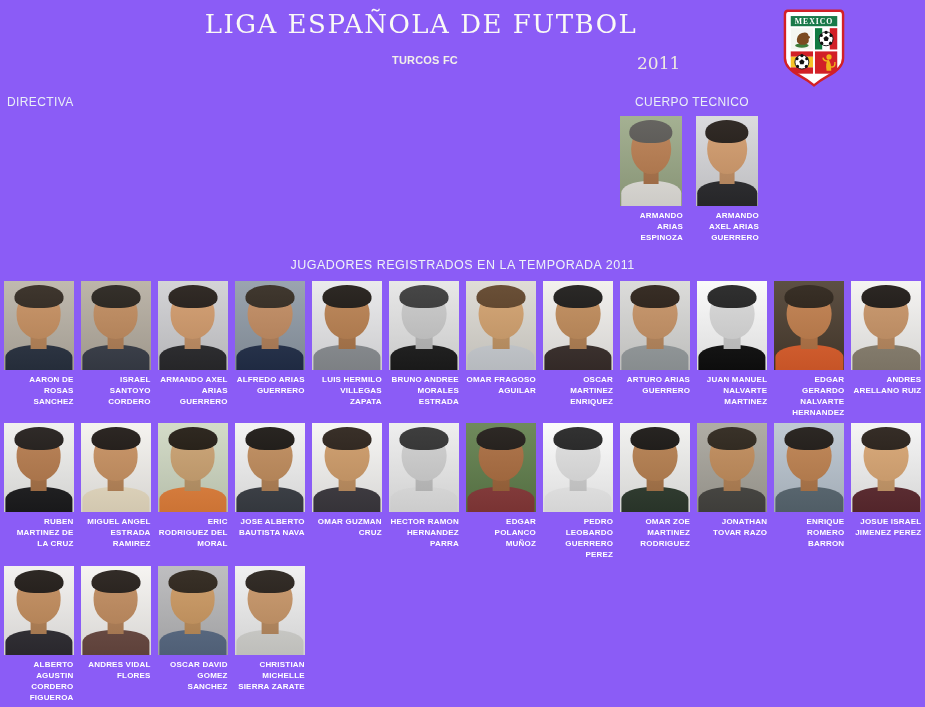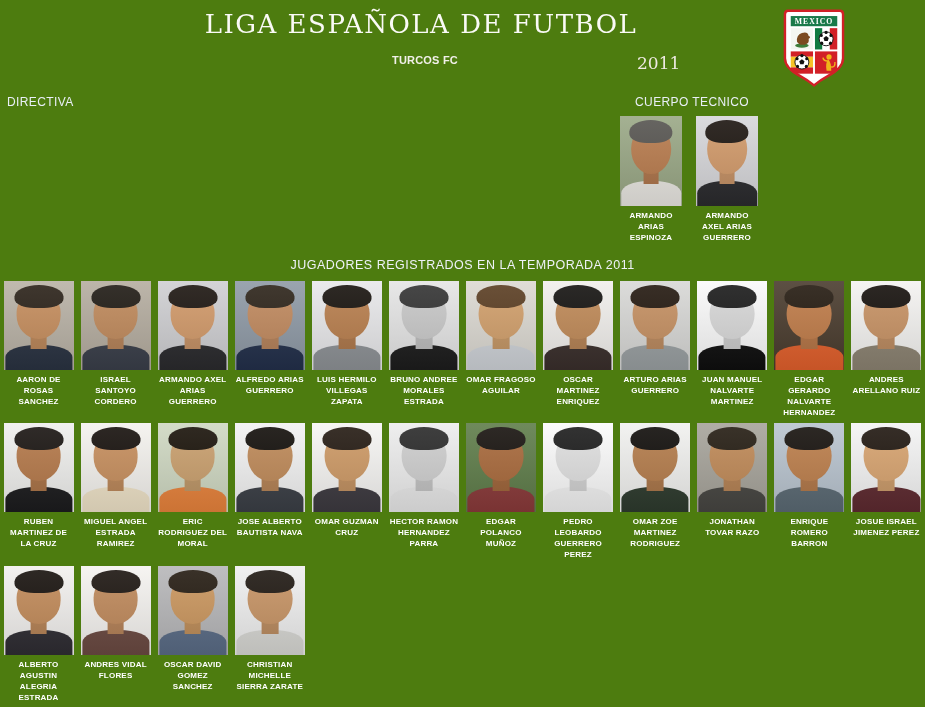--- a/index.html
+++ b/index.html
@@ -1,18 +1,18 @@
 <!DOCTYPE html>
 <html><head>
 <meta charset="utf-8">
 <style>
   html,body { margin:0; padding:0; background:#1e63ae; }
   .page {
     position:relative; width:925px; height:707px; overflow:hidden;
-    background:#4d7c0f; color:#ffffff;
+    background:#8b5cf6; color:#ffffff;
     font-family:"Liberation Sans", sans-serif;
   }
   .page-title {
     position:absolute; top:9px; left:0; right:83px; text-align:center;
     font-family:"DejaVu Serif", serif; font-size:26px; letter-spacing:1.5px;
     color:#fafaf6; white-space:nowrap;
   }
   .club-name {
     position:absolute; top:54px; left:0; right:75px; text-align:center;
     font-size:11px; font-weight:bold; letter-spacing:.2px; color:#f2f0ea;
@@ -39,21 +39,21 @@
   .staff-card .caption { width:64px; }
 
   .player-row { position:absolute; left:0; display:flex; }
   .row-0 { top:281px; } .row-1 { top:423px; } .row-2 { top:566px; }
   .player-card { width:77.08px; display:flex; flex-direction:column; align-items:center; }
   .player-card .photo { width:70px; height:89px; }
   .player-card .caption { width:70px; }
 
   .caption {
     margin-top:4px; font-size:8px; font-weight:bold; line-height:11px;
-    text-align:center; letter-spacing:.2px; color:#ffffff;
+    text-align:right; letter-spacing:.2px; color:#ffffff;
   }
 
   .photo { position:relative; overflow:hidden; background:var(--pbg,#cccccc); }
   .photo::after {
     content:""; position:absolute; inset:0;
     background:linear-gradient(180deg, rgba(255,255,255,.10), rgba(0,0,0,.12));
   }
   .av-torso {
     position:absolute; left:50%; transform:translateX(-50%); bottom:-2px;
     width:96%; height:30%; border-radius:45% 45% 0 0; background:var(--shirt,#444);
@@ -404,21 +404,21 @@
 
   <div class="player-row row-2">
 
       <div class="player-card">
         <div class="photo" style="--pbg: #f2f0ee; --skin: #c28b5a; --hair: #17110d; --shirt: #2f2d33;">
           <span class="av-torso"></span>
           <span class="av-neck"></span>
           <span class="av-face"></span>
           <span class="av-hair"></span>
         </div>
-        <div class="caption">ALBERTO AGUSTIN ALEGRIA ESTRADA</div>
+        <div class="caption">ALBERTO AGUSTIN CORDERO FIGUEROA</div>
       </div>
 
       <div class="player-card">
         <div class="photo" style="--pbg: #f5f3f0; --skin: #c08a5c; --hair: #1c1510; --shirt: #6b4a42;">
           <span class="av-torso"></span>
           <span class="av-neck"></span>
           <span class="av-face"></span>
           <span class="av-hair"></span>
         </div>
         <div class="caption">ANDRES VIDAL FLORES</div>

